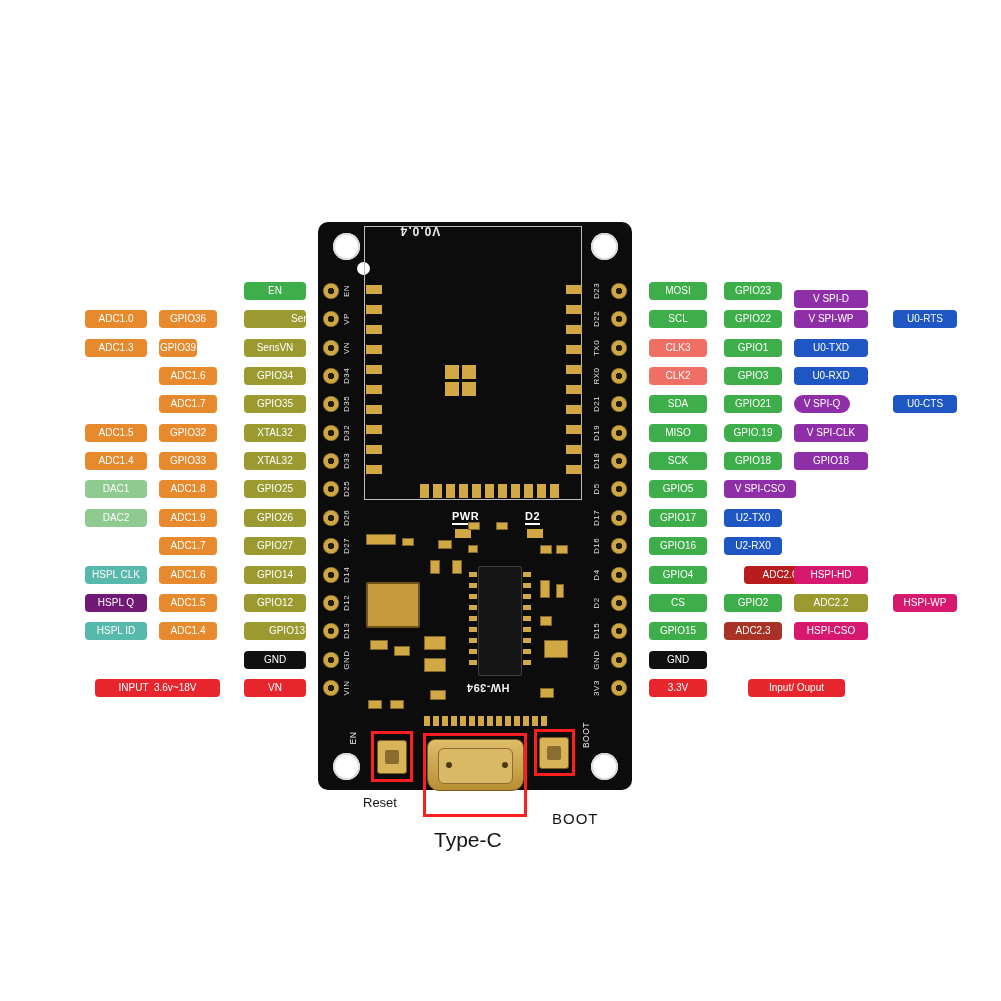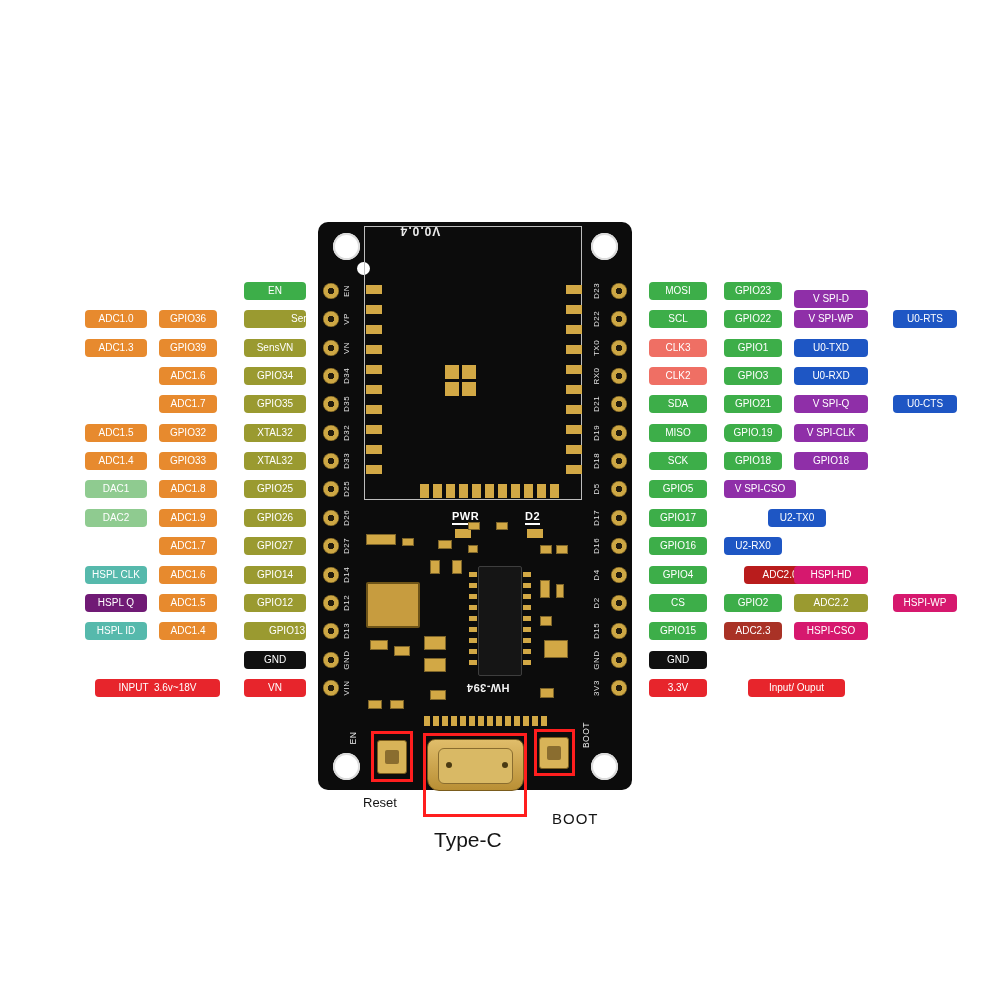--- a/index.html
+++ b/index.html
@@ -249,21 +249,21 @@
       <div class="vlabel" style="left: 577px; top: 654px;">GND</div>
       <div class="vlabel" style="left: 327px; top: 682px;">VIN</div>
       <div class="vlabel" style="left: 577px; top: 682px;">3V3</div>
     </div>
   <div id="left-badges">
       <div class="badge" style="left: 244px; width: 62px; top: 282px; background: rgb(61, 174, 73);">EN</div>
       <div class="badge" style="left: 85px; width: 62px; top: 310px; background: rgb(231, 138, 46);">ADC1.0</div>
       <div class="badge" style="left: 159px; width: 58px; top: 310px; background: rgb(231, 138, 46);">GPIO36</div>
       <div class="badge" style="left: 244px; width: 62px; top: 310px; background: rgb(154, 154, 48); padding-left: 47px;">SensVP</div>
       <div class="badge" style="left: 85px; width: 62px; top: 339px; background: rgb(231, 138, 46);">ADC1.3</div>
-      <div class="badge" style="left: 159px; width: 58px; top: 339px; background: rgb(231, 138, 46);">GPIO39</div>
+      <div class="badge" style="left: 159px; width: 38px; top: 339px; background: rgb(231, 138, 46);">GPIO39</div>
       <div class="badge" style="left: 244px; width: 62px; top: 339px; background: rgb(154, 154, 48);">SensVN</div>
       <div class="badge" style="left: 159px; width: 58px; top: 367px; background: rgb(231, 138, 46);">ADC1.6</div>
       <div class="badge" style="left: 244px; width: 62px; top: 367px; background: rgb(154, 154, 48);">GPIO34</div>
       <div class="badge" style="left: 159px; width: 58px; top: 395px; background: rgb(231, 138, 46);">ADC1.7</div>
       <div class="badge" style="left: 244px; width: 62px; top: 395px; background: rgb(154, 154, 48);">GPIO35</div>
       <div class="badge" style="left: 85px; width: 62px; top: 424px; background: rgb(231, 138, 46);">ADC1.5</div>
       <div class="badge" style="left: 159px; width: 58px; top: 424px; background: rgb(231, 138, 46);">GPIO32</div>
       <div class="badge" style="left: 244px; width: 62px; top: 424px; background: rgb(154, 154, 48);">XTAL32</div>
       <div class="badge" style="left: 85px; width: 62px; top: 452px; background: rgb(231, 138, 46);">ADC1.4</div>
       <div class="badge" style="left: 159px; width: 58px; top: 452px; background: rgb(231, 138, 46);">GPIO33</div>
@@ -298,32 +298,32 @@
       <div class="badge" style="left: 794px; width: 74px; top: 310px; background: rgb(143, 47, 168);">V SPI-WP</div>
       <div class="badge" style="left: 893px; width: 64px; top: 310px; background: rgb(30, 86, 196);">U0-RTS</div>
       <div class="badge" style="left: 649px; width: 58px; top: 339px; background: rgb(239, 111, 100);">CLK3</div>
       <div class="badge" style="left: 724px; width: 58px; top: 339px; background: rgb(61, 174, 73);">GPIO1</div>
       <div class="badge" style="left: 794px; width: 74px; top: 339px; background: rgb(30, 86, 196);">U0-TXD</div>
       <div class="badge" style="left: 649px; width: 58px; top: 367px; background: rgb(239, 111, 100);">CLK2</div>
       <div class="badge" style="left: 724px; width: 58px; top: 367px; background: rgb(61, 174, 73);">GPIO3</div>
       <div class="badge" style="left: 794px; width: 74px; top: 367px; background: rgb(30, 86, 196);">U0-RXD</div>
       <div class="badge" style="left: 649px; width: 58px; top: 395px; background: rgb(61, 174, 73);">SDA</div>
       <div class="badge" style="left: 724px; width: 58px; top: 395px; background: rgb(61, 174, 73);">GPIO21</div>
-      <div class="badge" style="left: 794px; width: 74px; top: 395px; background: rgb(143, 47, 168);">V SPI-Q</div>
+      <div class="badge" style="left: 794px; width: 56px; top: 395px; background: rgb(143, 47, 168); border-radius: 9px;">V SPI-Q</div>
       <div class="badge" style="left: 893px; width: 64px; top: 395px; background: rgb(30, 86, 196);">U0-CTS</div>
       <div class="badge" style="left: 649px; width: 58px; top: 424px; background: rgb(61, 174, 73);">MISO</div>
       <div class="badge" style="left: 724px; width: 58px; top: 424px; background: rgb(61, 174, 73); border-radius: 6px;">GPIO.19</div>
       <div class="badge" style="left: 794px; width: 74px; top: 424px; background: rgb(143, 47, 168);">V SPI-CLK</div>
       <div class="badge" style="left: 649px; width: 58px; top: 452px; background: rgb(61, 174, 73);">SCK</div>
       <div class="badge" style="left: 724px; width: 58px; top: 452px; background: rgb(61, 174, 73);">GPIO18</div>
       <div class="badge" style="left: 794px; width: 74px; top: 452px; background: rgb(143, 47, 168);">GPIO18</div>
       <div class="badge" style="left: 649px; width: 58px; top: 480px; background: rgb(61, 174, 73);">GPIO5</div>
       <div class="badge" style="left: 724px; width: 72px; top: 480px; background: rgb(143, 47, 168);">V SPI-CSO</div>
       <div class="badge" style="left: 649px; width: 58px; top: 509px; background: rgb(61, 174, 73);">GPIO17</div>
-      <div class="badge" style="left: 724px; width: 58px; top: 509px; background: rgb(30, 86, 196); margin-left: 44px;">U2-TX0</div>
+      <div class="badge" style="left: 724px; width: 58px; top: 509px; background: rgb(30, 86, 196);">U2-TX0</div>
       <div class="badge" style="left: 649px; width: 58px; top: 537px; background: rgb(61, 174, 73);">GPIO16</div>
       <div class="badge" style="left: 724px; width: 58px; top: 537px; background: rgb(30, 86, 196);">U2-RX0</div>
       <div class="badge" style="left: 649px; width: 58px; top: 566px; background: rgb(61, 174, 73);">GPIO4</div>
       <div class="badge" style="left: 744px; width: 72px; top: 566px; background: #b91c1c;">ADC2.0</div>
       <div class="badge" style="left: 794px; width: 74px; top: 566px; background: rgb(214, 24, 110);">HSPI-HD</div>
       <div class="badge" style="left: 649px; width: 58px; top: 594px; background: rgb(61, 174, 73);">CS</div>
       <div class="badge" style="left: 724px; width: 58px; top: 594px; background: rgb(61, 174, 73);">GPIO2</div>
       <div class="badge" style="left: 794px; width: 74px; top: 594px; background: rgb(154, 154, 48);">ADC2.2</div>
       <div class="badge" style="left: 893px; width: 64px; top: 594px; background: rgb(214, 24, 110);">HSPI-WP</div>
       <div class="badge" style="left: 649px; width: 58px; top: 622px; background: rgb(61, 174, 73);">GPIO15</div>

